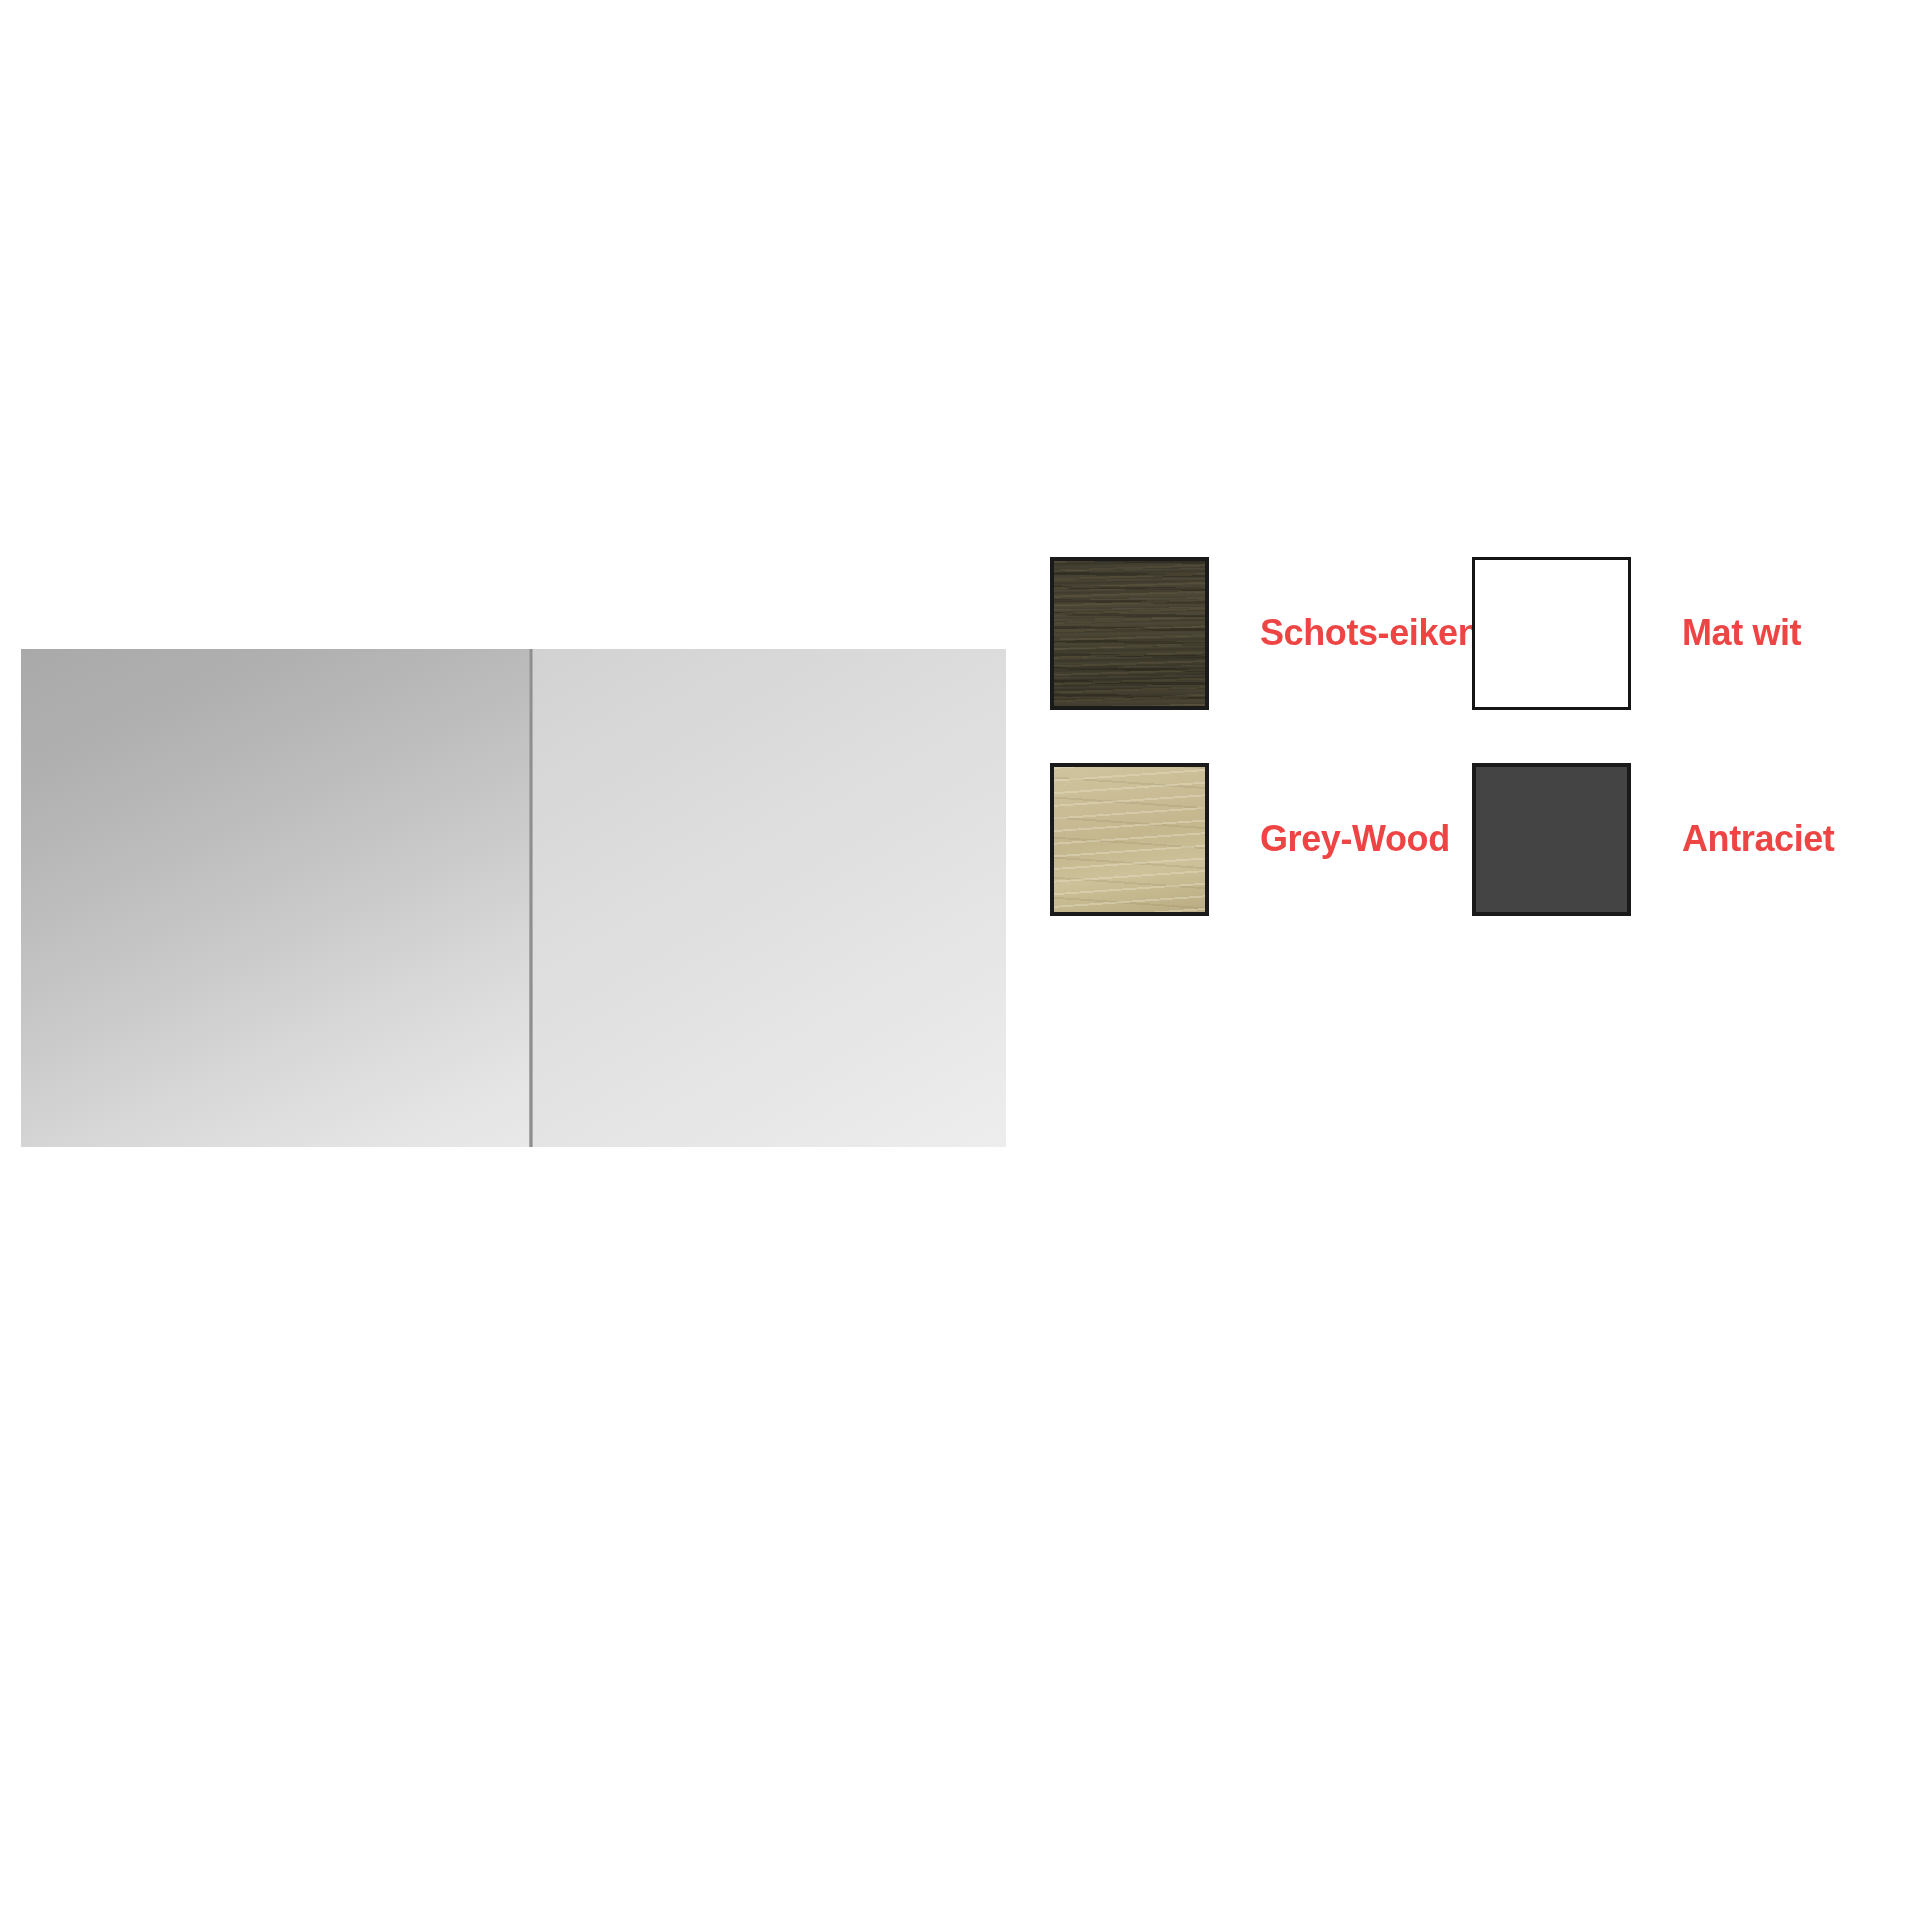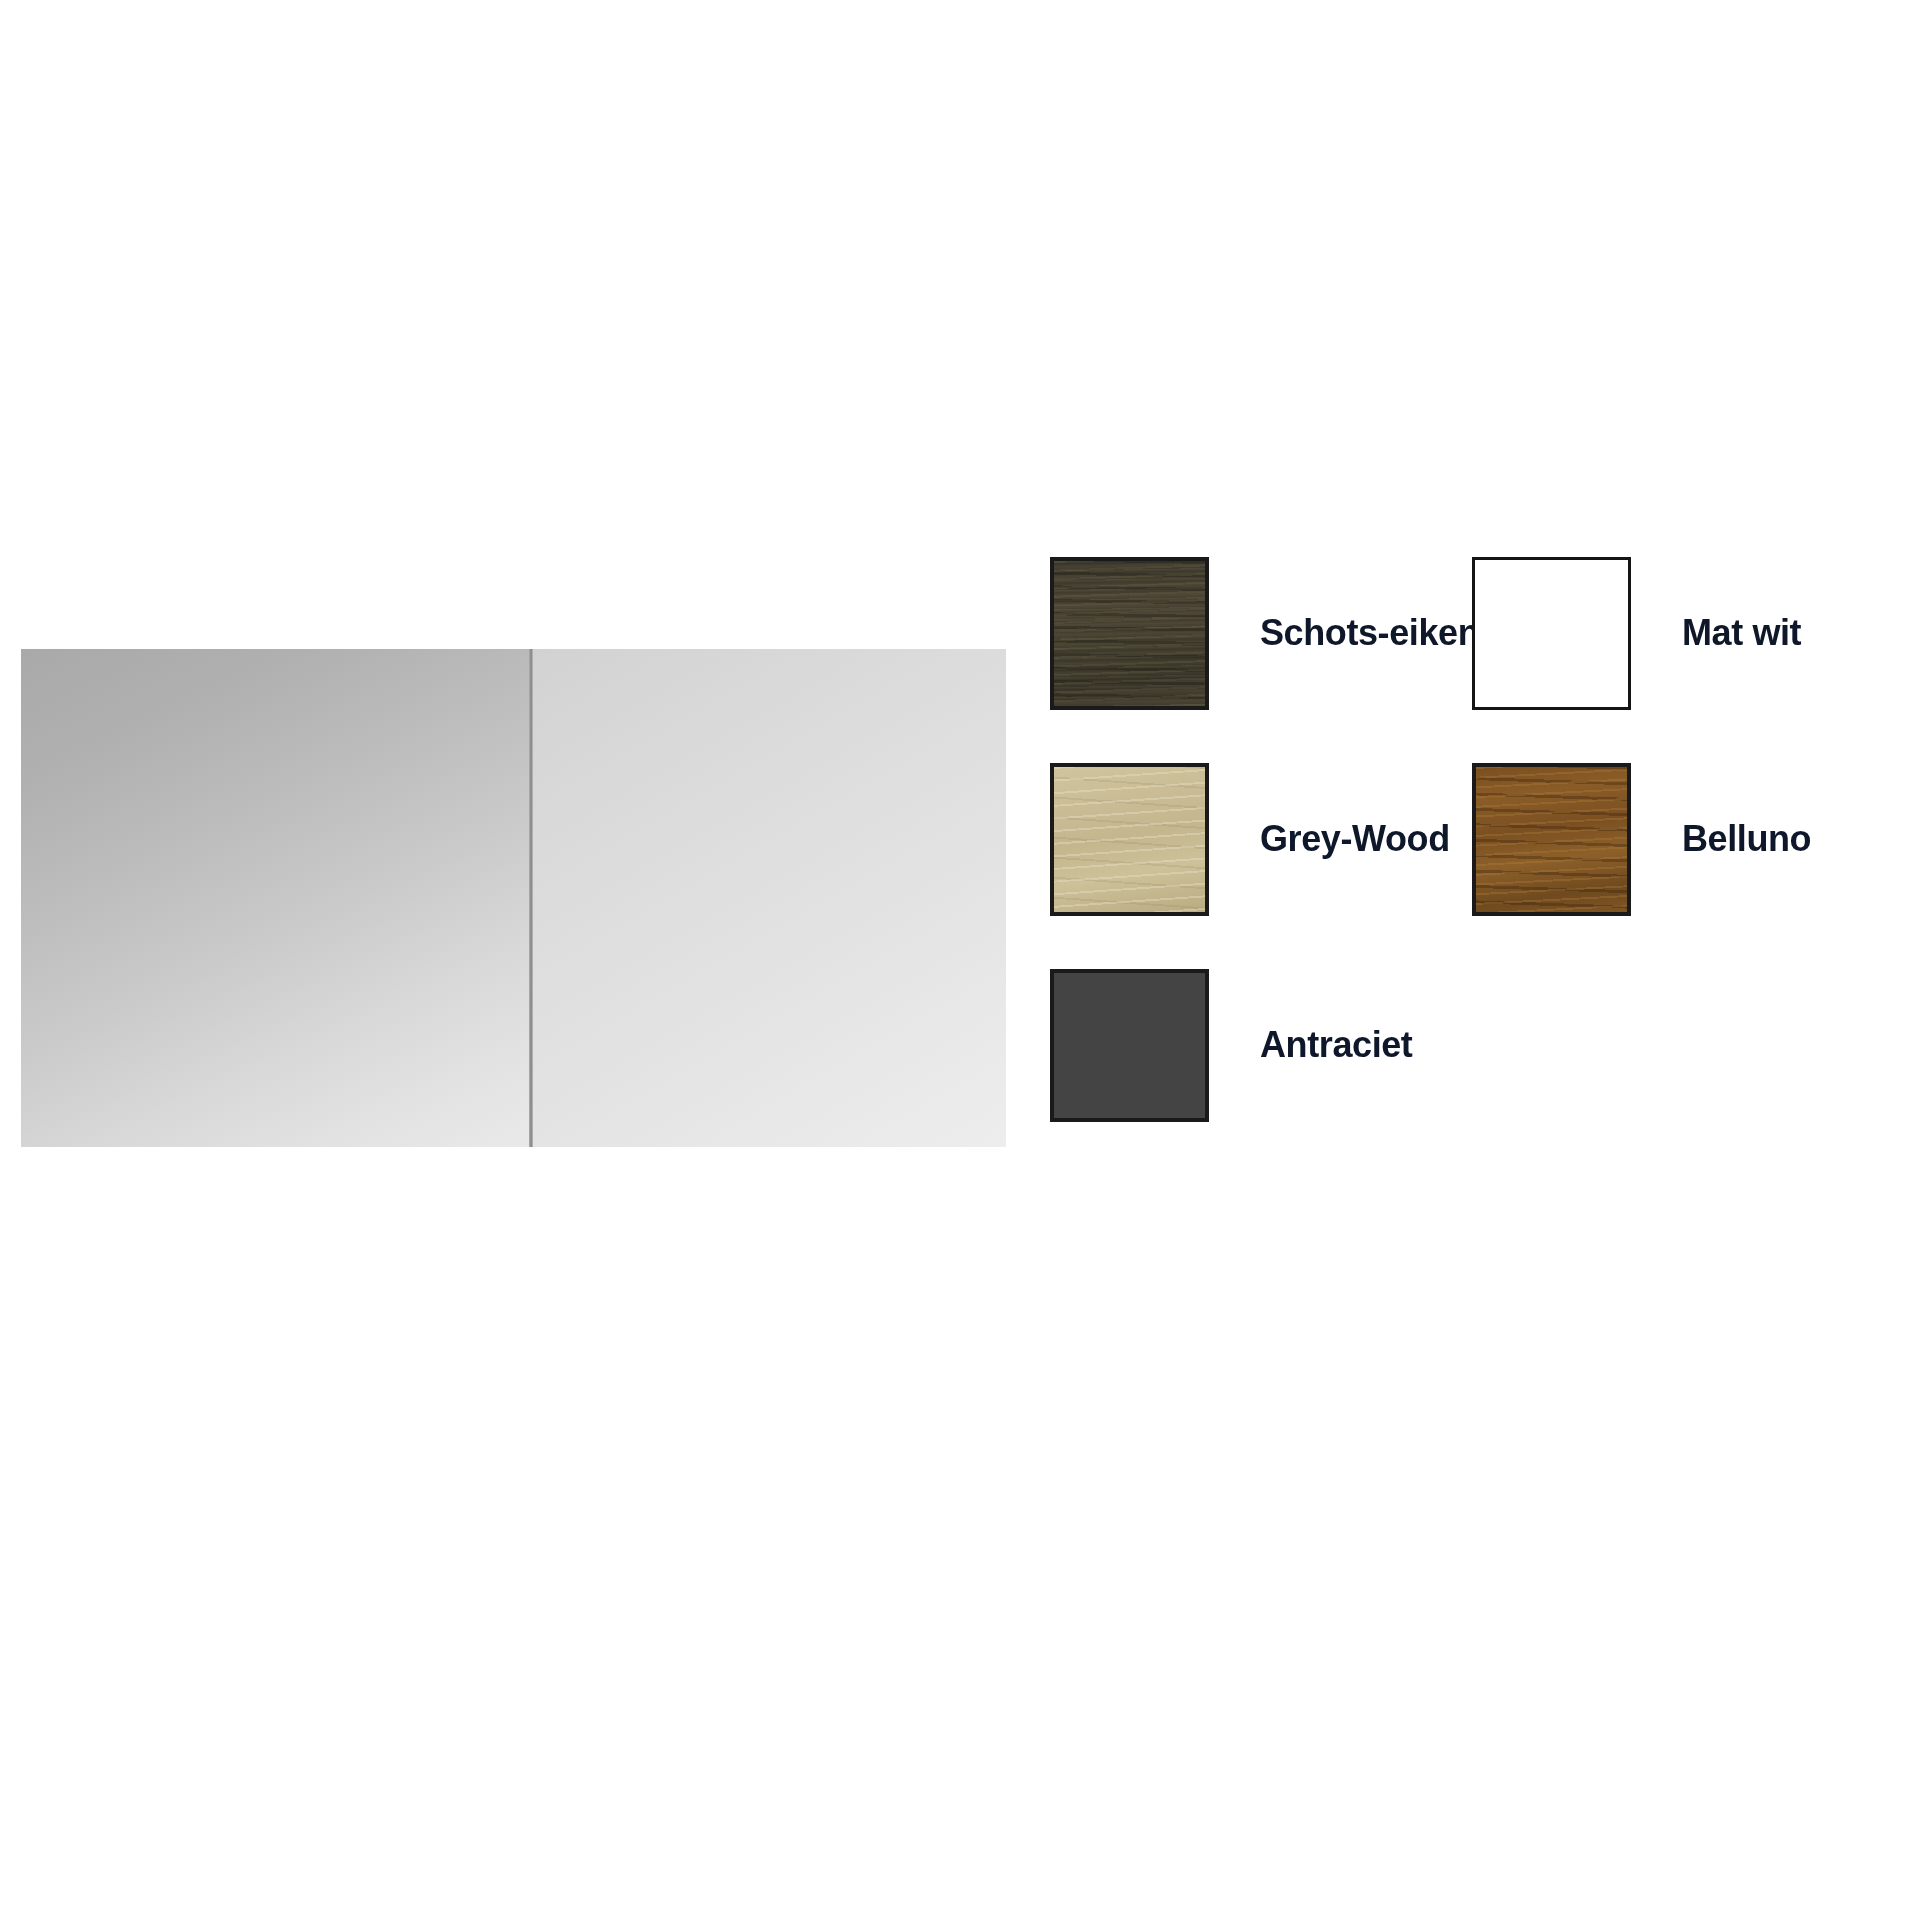--- a/index.html
+++ b/index.html
@@ -79,21 +79,21 @@
     box-sizing: border-box;
     position: relative;
     overflow: hidden;
   }
   .finish-swatch.thin-border {
     border: 3.9px solid #151515;
   }
   .finish-label {
     font-size: 36px;
     font-weight: bold;
-    color: #0f172a;
+    color: #ef4444;
     letter-spacing: -0.4px;
     padding-left: 51px;
     white-space: nowrap;
   }
 
   
   .grain {
     position: absolute;
     inset: 0;
   }
@@ -210,26 +210,20 @@
     <div class="finish-label">Mat wit</div>
   </div>
 
   <div class="finish-option">
     <div class="finish-swatch sw-grey-wood">
       <div class="grain"></div>
     </div>
     <div class="finish-label">Grey-Wood</div>
   </div>
 
-  <div class="finish-option">
-    <div class="finish-swatch sw-belluno">
-      <div class="grain"></div>
-    </div>
-    <div class="finish-label">Belluno</div>
-  </div>
 
   <div class="finish-option">
     <div class="finish-swatch sw-antraciet"></div>
     <div class="finish-label">Antraciet</div>
   </div>
 
 
 </div>
 
 

